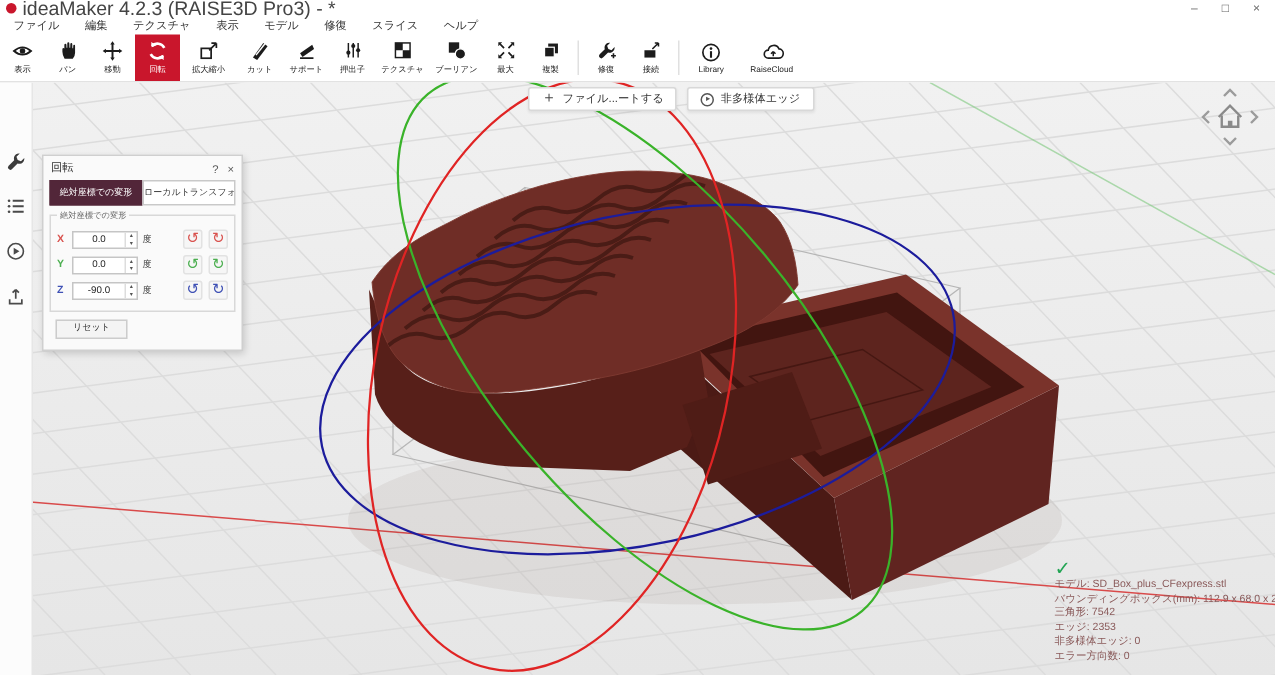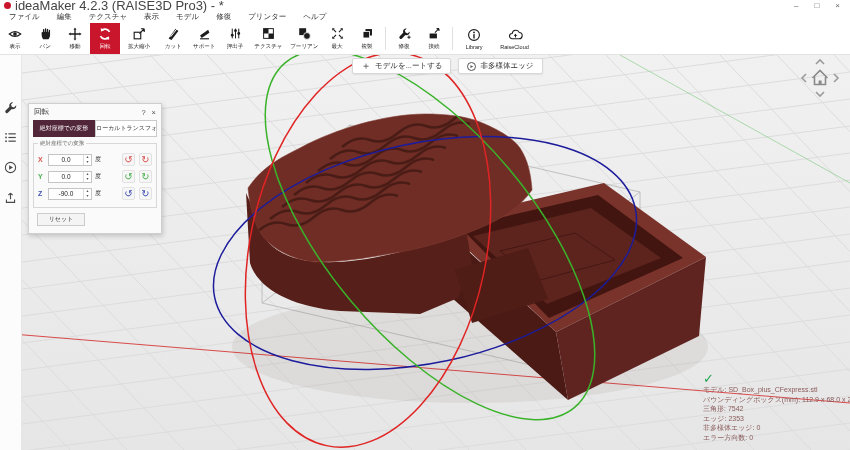--- a/index.html
+++ b/index.html
@@ -93,21 +93,21 @@
   </span>
 </div>
 
 <div class="menubar">
   <span>ファイル</span>
   <span>編集</span>
   <span>テクスチャ</span>
   <span>表示</span>
   <span>モデル</span>
   <span>修復</span>
-  <span>プリンター</span>
+  <span>スライス</span>
   <span>ヘルプ</span>
 </div>
 
 <div class="toolbar">
   <div class="tool">
     <span class="ticon">
       <svg width="14" height="14" viewBox="0 0 16 16">
           <path d="M1.5 8 Q8 2.5 14.5 8 Q8 13.5 1.5 8Z" fill="none" stroke="#1c1c1c" stroke-width="1.4"></path>
           <circle cx="8" cy="8" r="2.1" fill="#1c1c1c"></circle>
         </svg>
@@ -368,21 +368,21 @@
     <g fill="none" stroke-width="1.5">
       <ellipse cx="425" cy="198" rx="215" ry="110" transform="rotate(-12 425 198)" stroke="#1c1c9c"></ellipse>
       <ellipse cx="430" cy="180" rx="225" ry="103" transform="rotate(50 430 180)" stroke="#3ab32a"></ellipse>
       <ellipse cx="368" cy="195" rx="200" ry="118" transform="rotate(-78 368 195)" stroke="#e02424"></ellipse>
     </g>
   </svg>
 
   <div class="vbtns">
     <div class="vbtn">
       <span class="plus-glyph">＋</span>
-      <span>モデルを...ートする</span>
+      <span>ファイル...ートする</span>
     </div>
     <div class="vbtn">
       <span class="play-circ">▸</span>
       <span>非多様体エッジ</span>
     </div>
   </div>
 
   <div class="homectl">
     <svg width="44" height="44" viewBox="0 0 44 44">
       <g fill="none" stroke="#9b9b9b" stroke-width="1.6">

